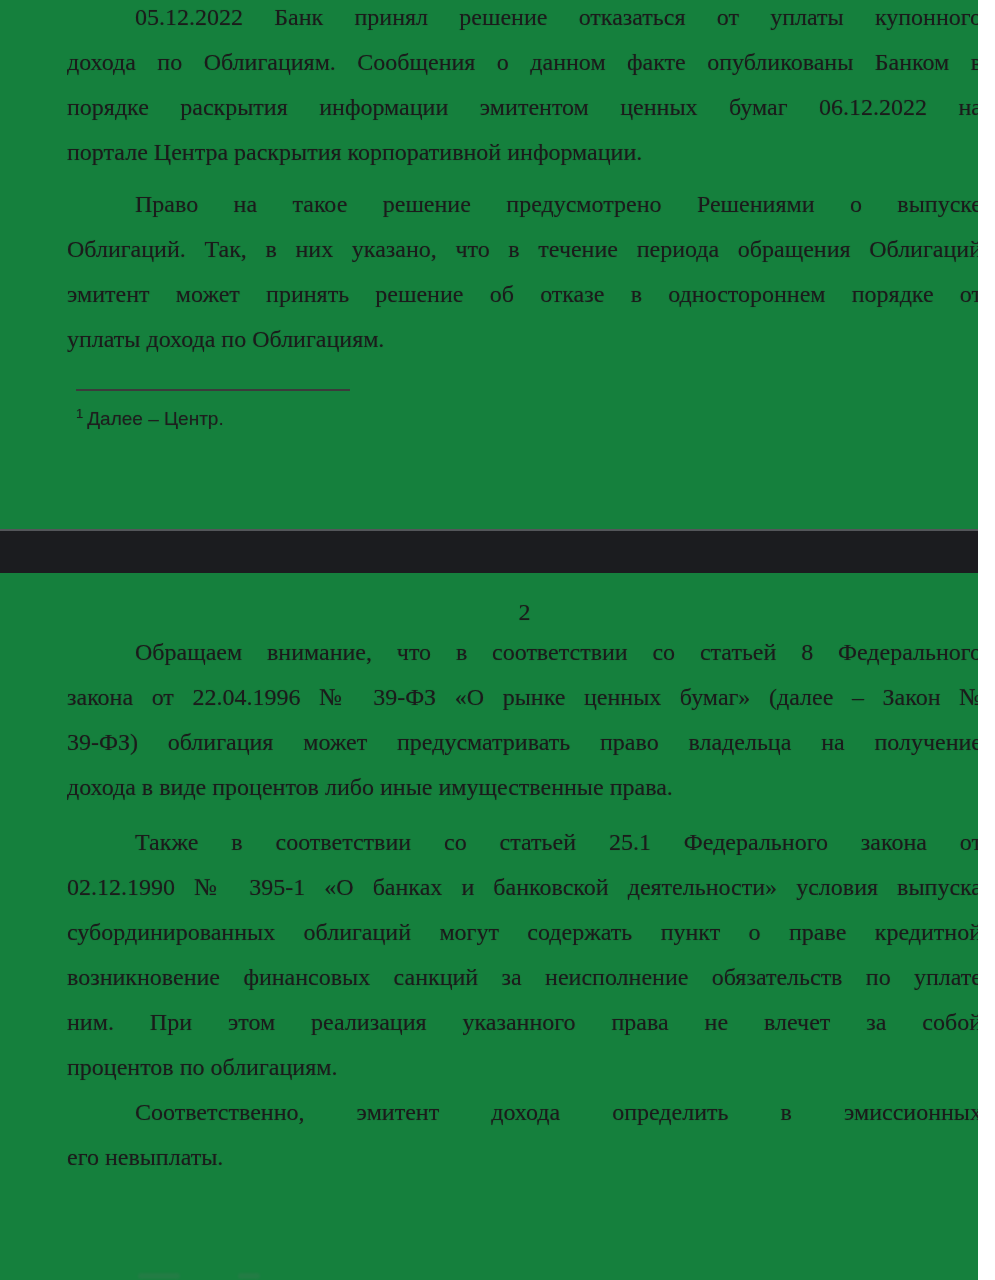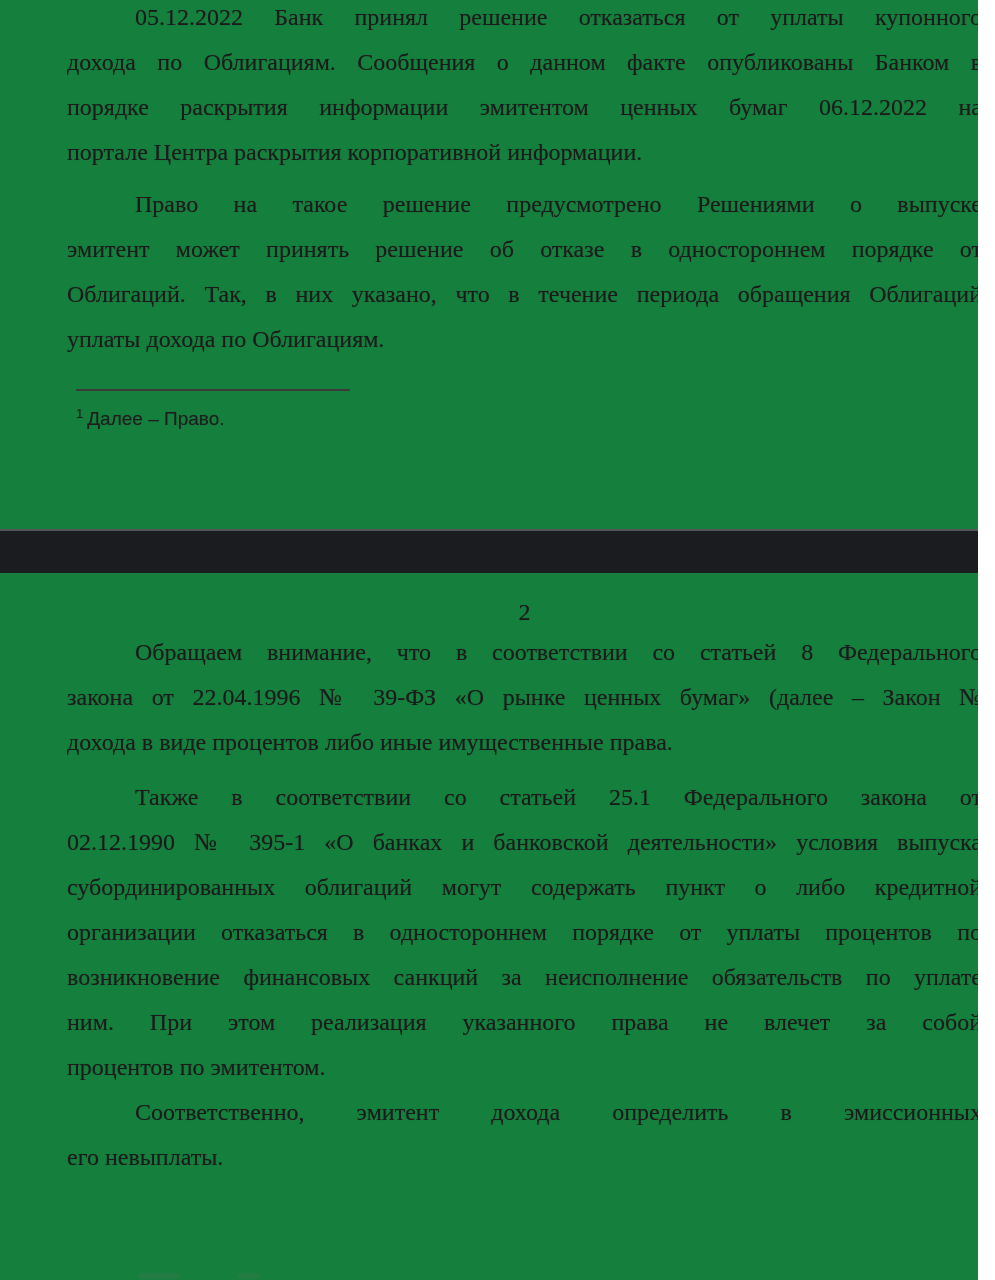--- a/index.html
+++ b/index.html
@@ -107,52 +107,52 @@
   <section>
     <div class="textcol textcol-p1">
       <div class="para">
           <div class="tline first just">05.12.2022 Банк принял решение отказаться от уплаты купонного</div>
           <div class="tline just">дохода по Облигациям. Сообщения о данном факте опубликованы Банком в</div>
           <div class="tline just">порядке раскрытия информации эмитентом ценных бумаг 06.12.2022 на</div>
           <div class="tline">портале Центра раскрытия корпоративной информации.</div>
         </div>
       <div class="para">
           <div class="tline first just">Право на такое решение предусмотрено Решениями о выпуске</div>
+          <div class="tline just">Облигаций. Так, в них указано, что в течение периода обращения Облигаций</div>
           <div class="tline just">эмитент может принять решение об отказе в одностороннем порядке от</div>
-          <div class="tline just">Облигаций. Так, в них указано, что в течение периода обращения Облигаций</div>
           <div class="tline">уплаты дохода по Облигациям.</div>
         </div>
     </div>
 
     <div class="fn-rule"></div>
 
     <div class="footnote">
-      <sup>1</sup><span>Далее – Право.</span>
+      <sup>1</sup><span>Далее – Центр.</span>
     </div>
   </section>
 
   <div class="band"></div>
 
   <section>
     <div class="pagenum">2</div>
 
     <div class="textcol textcol-p2">
       <div class="para gap-0">
           <div class="tline first just">Обращаем внимание, что в соответствии со статьей 8 Федерального</div>
           <div class="tline just">закона от 22.04.1996 № 39-ФЗ «О рынке ценных бумаг» (далее – Закон №</div>
+          <div class="tline just">39-ФЗ) облигация может предусматривать право владельца на получение</div>
           <div class="tline">дохода в виде процентов либо иные имущественные права.</div>
         </div>
       <div class="para gap-b">
           <div class="tline first just">Также в соответствии со статьей 25.1 Федерального закона от</div>
           <div class="tline just">02.12.1990 № 395-1 «О банках и банковской деятельности» условия выпуска</div>
-          <div class="tline just">субординированных облигаций могут содержать пункт о либо кредитной</div>
-          <div class="tline just">организации отказаться в одностороннем порядке от уплаты процентов по</div>
+          <div class="tline just">субординированных облигаций могут содержать пункт о праве кредитной</div>
           <div class="tline just">возникновение финансовых санкций за неисполнение обязательств по уплате</div>
           <div class="tline just">ним. При этом реализация указанного права не влечет за собой</div>
-          <div class="tline">процентов по эмитентом.</div>
+          <div class="tline">процентов по облигациям.</div>
         </div>
       <div class="para gap-0">
           <div class="tline first just">Соответственно, эмитент дохода определить в эмиссионных</div>
           <div class="tline">его невыплаты.</div>
         </div>
     </div>
 
     <div class="clipped-next">
       <div class="smudge s1"></div>
       <div class="smudge s2"></div>

